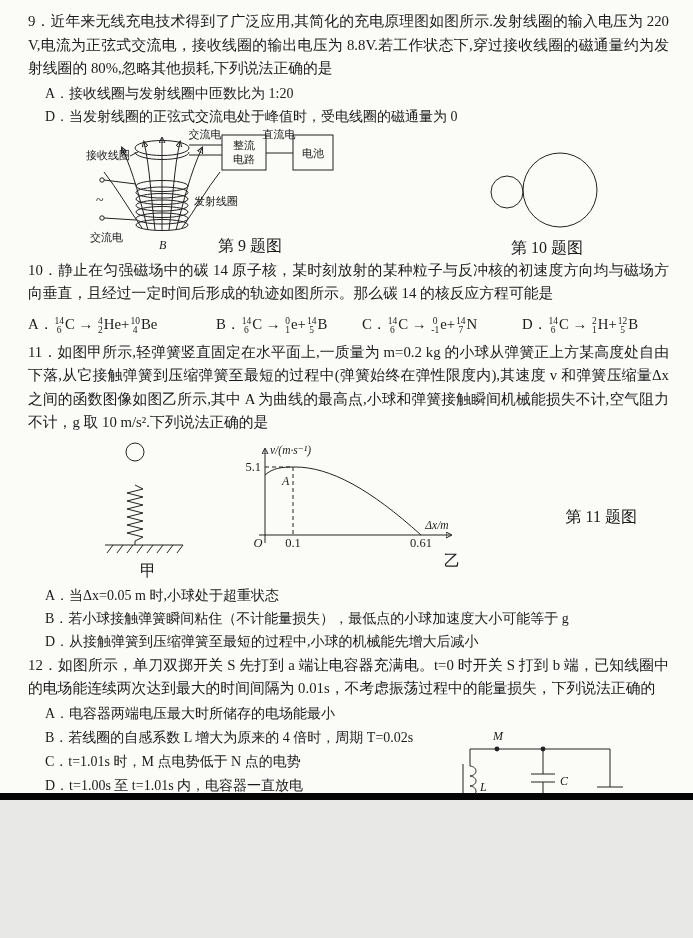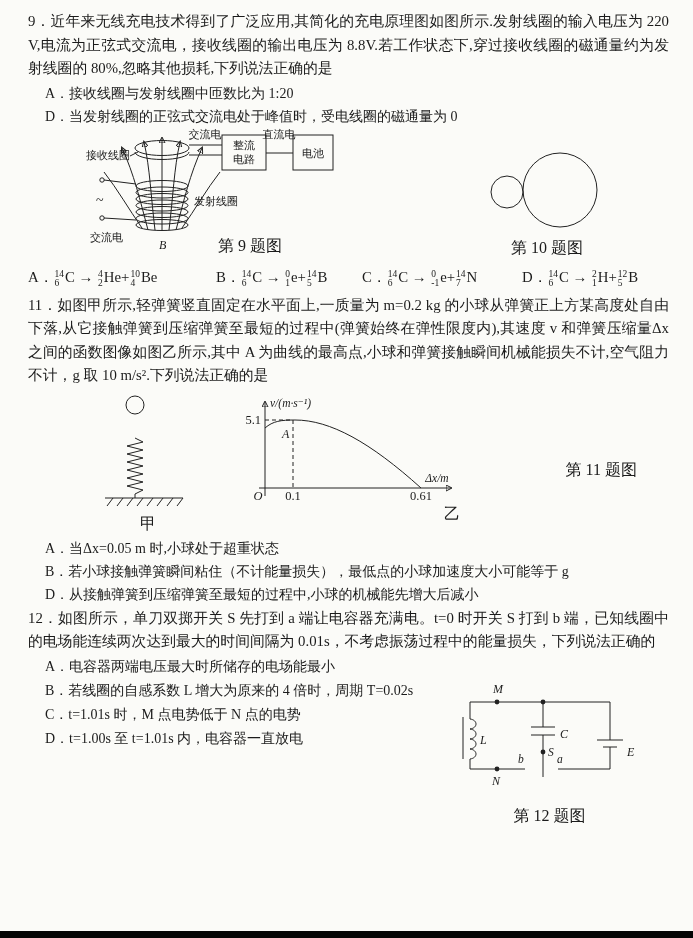--- a/index.html
+++ b/index.html
@@ -1,17 +1,17 @@
 <!DOCTYPE html>
 <html><head>
 <meta charset="utf-8">
 <style>
   html,body { margin:0; padding:0; background:#e8e8e6; }
   .page {
-    width:693px; height:938px; margin:0 auto; position:relative; overflow:hidden;
+    width:693px; height:800px; margin:0 auto; position:relative; overflow:hidden;
     background:#fbfbf8; color:#1b1b1b;
     font-family:"Liberation Serif","DejaVu Serif",serif;
   }
   .content { padding:10px 24px 0 28px; }
   p.stem { margin:0 0 1px 0; font-size:14.8px; line-height:23.5px; text-align:justify; }
   ul.opts { margin:0; padding:0; list-style:none; font-size:14px; line-height:23.2px; }
   ul.opts li { padding-left:17px; }
 
   .figrow { display:flex; align-items:flex-start; }
   .figcol { display:flex; flex-direction:column; }
@@ -30,21 +30,21 @@
     stroke:#222; fill:none; stroke-width:1;
   }
   svg .dot { fill:#222; stroke:none; }
 
   
   .eqrow { display:flex; font-size:14.8px; margin:5px 0 4px 0; line-height:26px; }
   .eqrow .eqitem { white-space:nowrap; }
   .eq-a { width:188px; }
   .eq-b { width:146px; }
   .eq-c { width:160px; }
-  .pre { display:inline-block; vertical-align:-4px; margin:0 1px; text-align:left; }
+  .pre { display:inline-block; vertical-align:-4px; margin:0 1px; text-align:center; }
   .pre .a, .pre .z { display:block; font-size:9.5px; line-height:8.5px; }
 
   
   .fig11-row { margin:4px 0 2px 75px; display:flex; align-items:flex-start; }
   .fig11-jia { width:90px; }
   .fig11-graph { margin-left:32px; width:235px;align-items:flex-end; }
   .fig11-cap { margin-left:auto; margin-right:32px; margin-top:68px; }
 
   
   .q12 { position:relative; }
@@ -135,20 +135,21 @@
           <svg width="130" height="90" viewBox="0 0 130 90">
             <circle cx="25" cy="50" r="16"></circle>
             <circle cx="78" cy="48" r="37"></circle>
           </svg>
           <div class="caption fig10-cap">第 10 题图</div>
         </div>
       </div>
     </section>
 
     <section>
+      <p class="stem">10．静止在匀强磁场中的碳 14 原子核，某时刻放射的某种粒子与反冲核的初速度方向均与磁场方向垂直，且经过一定时间后形成的轨迹如图所示。那么碳 14 的核反应方程可能是</p>
       <div class="eqrow">
         <span class="eqitem eq-a"><span>A．</span><span><span class="pre"><span class="a">14</span><span class="z">6</span></span>C → <span class="pre"><span class="a">4</span><span class="z">2</span></span>He+<span class="pre"><span class="a">10</span><span class="z">4</span></span>Be</span></span>
         <span class="eqitem eq-b"><span>B．</span><span><span class="pre"><span class="a">14</span><span class="z">6</span></span>C → <span class="pre"><span class="a">0</span><span class="z">1</span></span>e+<span class="pre"><span class="a">14</span><span class="z">5</span></span>B</span></span>
         <span class="eqitem eq-c"><span>C．</span><span><span class="pre"><span class="a">14</span><span class="z">6</span></span>C → <span class="pre"><span class="a">0</span><span class="z">-1</span></span>e+<span class="pre"><span class="a">14</span><span class="z">7</span></span>N</span></span>
         <span class="eqitem"><span>D．</span><span><span class="pre"><span class="a">14</span><span class="z">6</span></span>C → <span class="pre"><span class="a">2</span><span class="z">1</span></span>H+<span class="pre"><span class="a">12</span><span class="z">5</span></span>B</span></span>
       </div>
     </section>
 
     <section>
       <p class="stem">11．如图甲所示,轻弹簧竖直固定在水平面上,一质量为 m=0.2 kg 的小球从弹簧正上方某高度处自由下落,从它接触弹簧到压缩弹簧至最短的过程中(弹簧始终在弹性限度内),其速度 v 和弹簧压缩量Δx 之间的函数图像如图乙所示,其中 A 为曲线的最高点,小球和弹簧接触瞬间机械能损失不计,空气阻力不计，g 取 10 m/s².下列说法正确的是</p>

